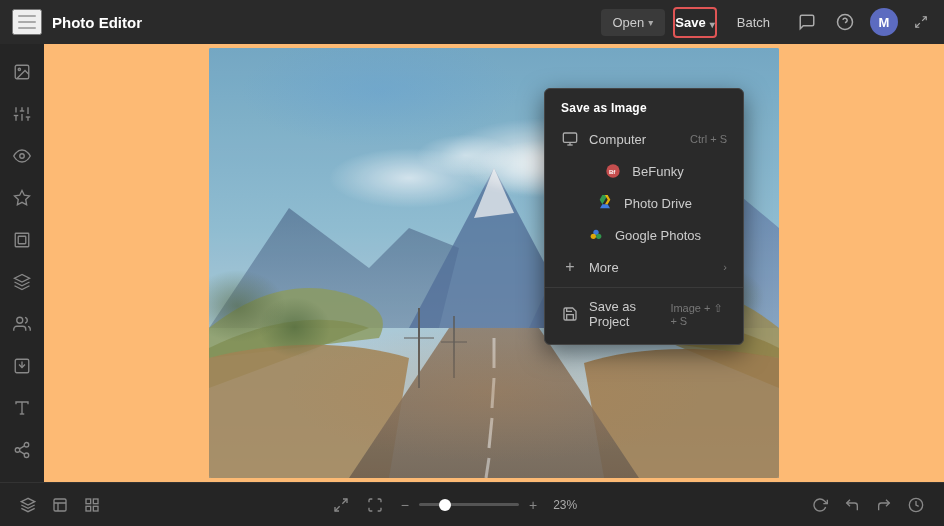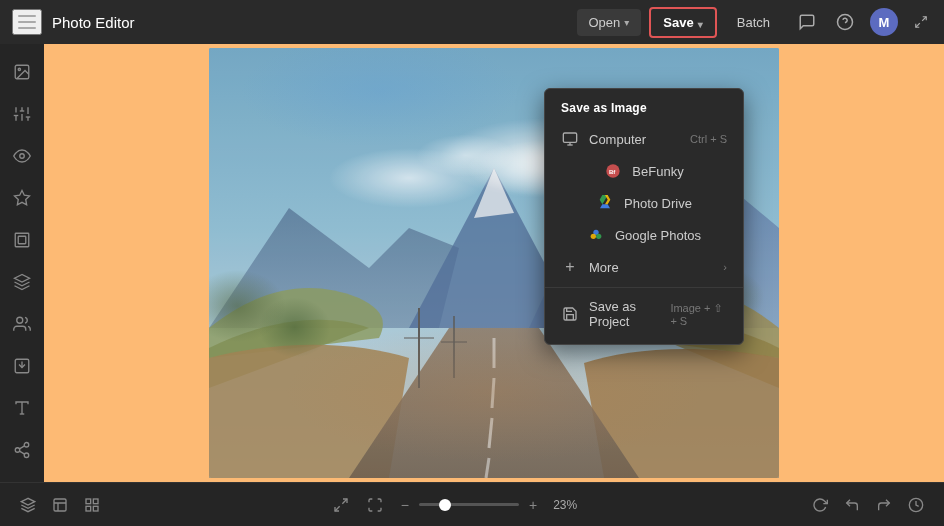--- a/index.html
+++ b/index.html
@@ -34,38 +34,38 @@
     }
     .menu-icon {
       display: flex; flex-direction: column; gap: 4px; cursor: pointer;
       padding: 4px;
     }
     .menu-icon span {
       display: block; width: 18px; height: 2px; background: #aaa; border-radius: 1px;
     }
     .app-title {
       font-size: 15px;
-      font-weight: 400;
+      font-weight: 700;
       color: #fff;
     }
     .header-center {
       display: flex;
       align-items: center;
       gap: 8px;
     }
     .btn-open {
       display: flex; align-items: center; gap: 4px;
       background: #3a3a3a; color: #ccc; border: none;
       padding: 6px 12px; border-radius: 4px; cursor: pointer;
       font-size: 13px;
     }
     .btn-save {
       display: flex; align-items: flex-end; gap: 4px;
       background: transparent; color: #fff; border: 2px solid #e05555;
-      padding: 6px 12px; border-radius: 4px; cursor: pointer;
+      padding: 6px 0; border-radius: 4px; cursor: pointer;
       font-size: 13px; font-weight: 600;
     }
     .btn-batch {
       background: transparent; color: #ccc; border: none;
       padding: 6px 12px; border-radius: 4px; cursor: pointer;
       font-size: 13px;
     }
     .chevron {
       font-size: 10px; color: #aaa;
     }

